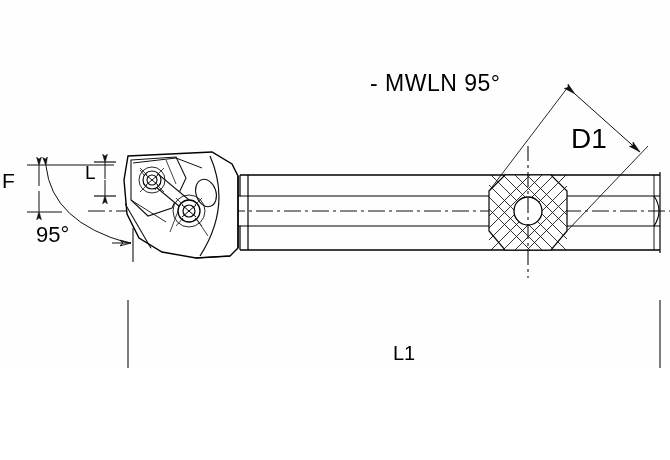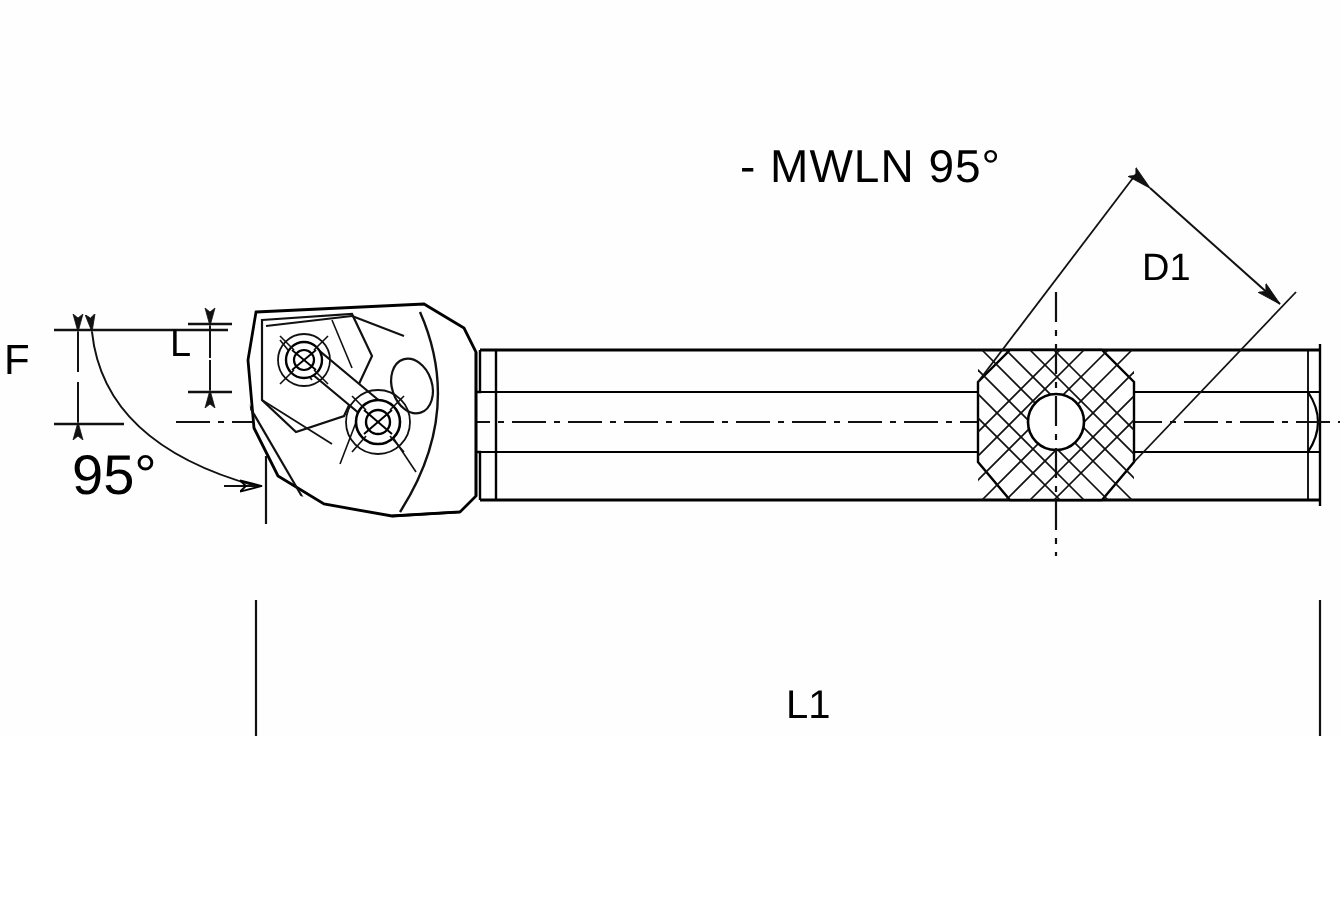--- a/index.html
+++ b/index.html
@@ -32,41 +32,41 @@
   }
   #label-insert-type {
     left: 370px;
     top: 72px;
     font-size: 23px;
     letter-spacing: 0.5px;
   }
   #label-d1 {
     left: 571px;
     top: 125px;
-    font-size: 19px;
+    font-size: 28px;
   }
   #label-l1 {
     left: 393px;
     top: 343px;
     font-size: 20px;
   }
   #label-f {
     left: 2px;
     top: 170px;
     font-size: 21px;
   }
   #label-l {
     left: 85px;
     top: 163px;
     font-size: 19px;
   }
   #label-angle {
     left: 36px;
     top: 224px;
-    font-size: 28px;
+    font-size: 22px;
   }
 </style>
 </head>
 <body>
 
 <div id="drawing-root">
 
   <svg id="cad-svg" viewBox="0 0 670 460">
     <defs>
       <marker id="arrOpenR" markerWidth="12" markerHeight="8" refX="11" refY="4" orient="auto" markerUnits="userSpaceOnUse">

